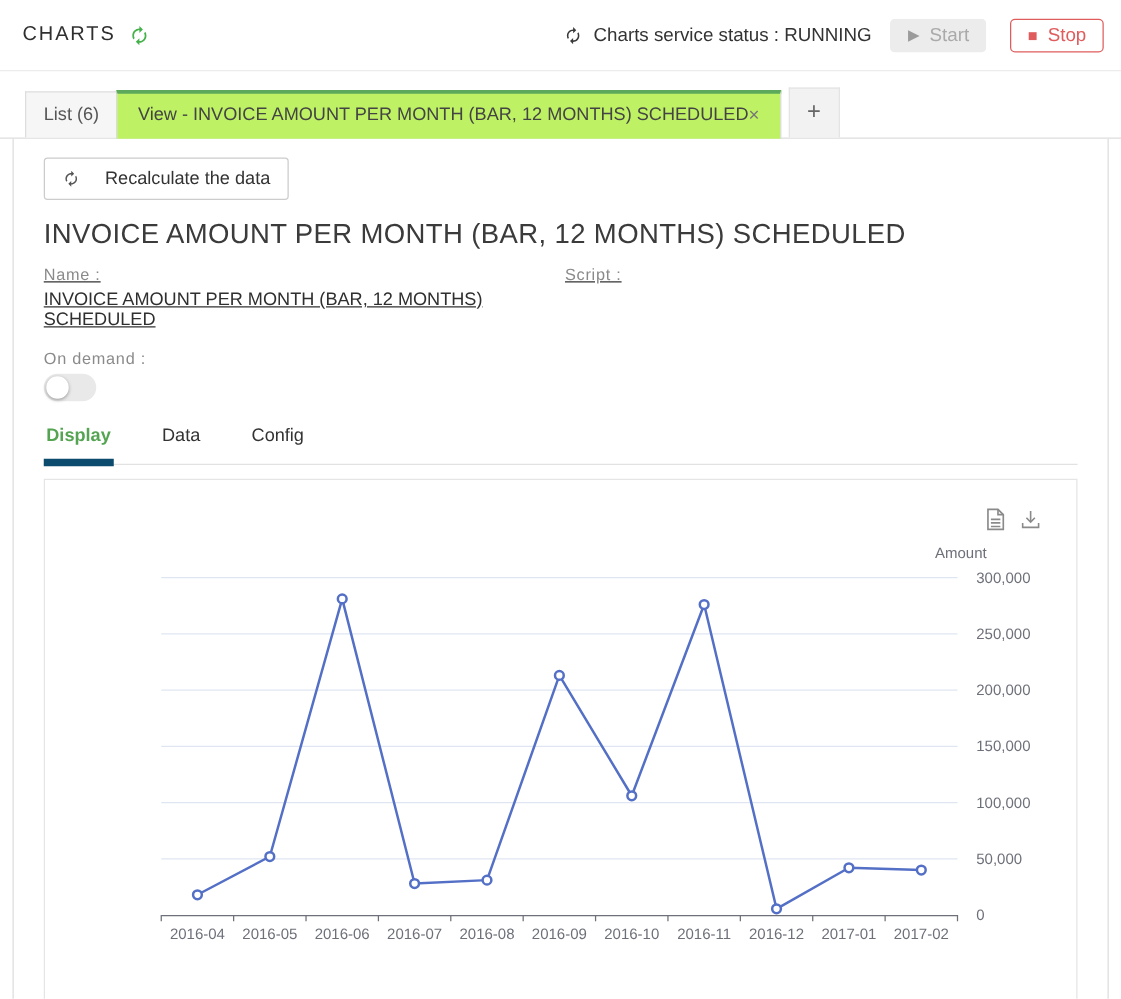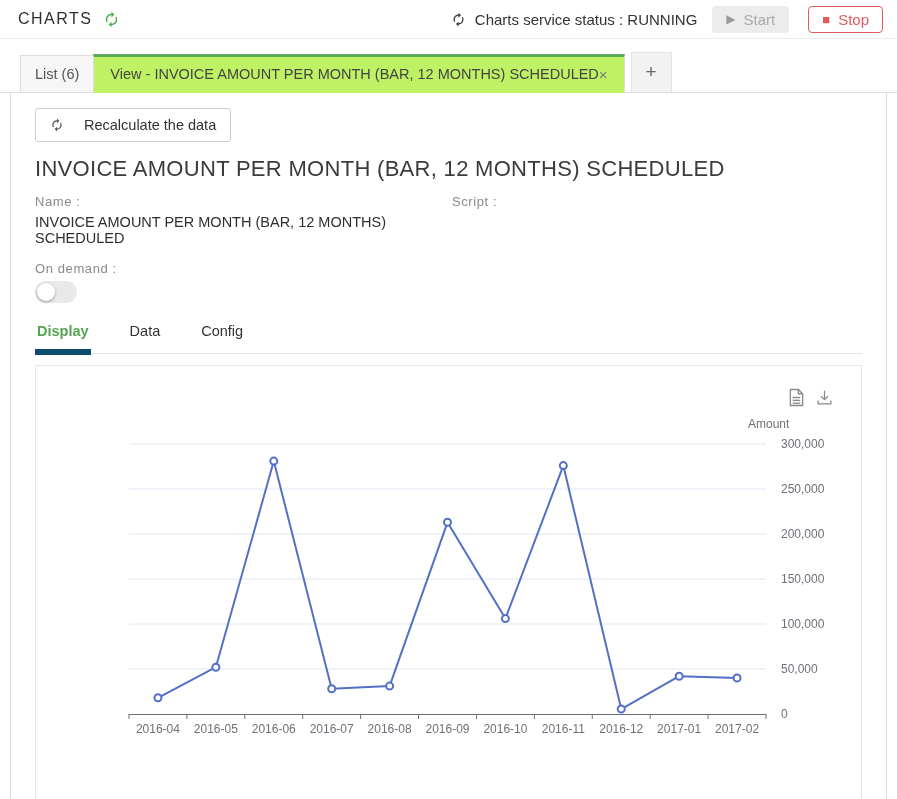--- a/index.html
+++ b/index.html
@@ -1,20 +1,20 @@
 <!DOCTYPE html>
 <html><head>
 <meta charset="utf-8">
 <style>
   * { margin:0; padding:0; box-sizing:border-box; }
   html,body { background:#fff; font-family:"Liberation Sans", sans-serif; color:#333; width:897px; }
   body { height:799px; overflow:hidden; }
 
   
-  .header { height:39px; display:flex; align-items:center; justify-content:space-between;
+  .header { height:57px; display:flex; align-items:center; justify-content:space-between;
             padding:0 14px 0 18px; border-bottom:1px solid #ececec; }
   .brand { display:flex; align-items:center; gap:10px; }
   .brand-title { font-size:16px; letter-spacing:1.5px; color:#2f2f2f; }
   .icon-refresh { width:17px; height:17px; display:inline-block; }
   .green { color:#45B14A; }
   .dark  { color:#3a3a3a; }
   .mid   { color:#555; }
   .service { display:flex; align-items:center; gap:9px; }
   .service-text { font-size:15px; color:#333; }
   .btn { display:inline-flex; align-items:center; gap:8px; font-size:15px; border-radius:4px;
@@ -34,21 +34,21 @@
   .tab-close { color:#777; font-size:15px; cursor:pointer; line-height:1; }
   .tab-plus { margin-left:6px; background:#f2f2f2; border:1px solid #e4e4e4; border-bottom:none;
               color:#666; font-size:19px; padding:8px 14px 9px; }
 
   
   .panel { margin:0 10px; border:1px solid #ddd; border-top:none; padding:15px 24px 14px; }
   .btn-recalc { border:1px solid #ccc; border-radius:3px; color:#333; font-size:14.5px;
                 padding:8px 14px; gap:20px; }
   .btn-recalc .icon-refresh { width:14px; height:14px; }
   .page-title { font-size:22px; font-weight:400; color:#3b3b3b; letter-spacing:.3px; margin:14px 0 12px; }
-  .fields { display:flex; }
+  .fields { display:flex;text-decoration:underline; }
   .field-col1 { flex:0 0 417px; }
   .field-label { font-size:13px; color:#8a8a8a; letter-spacing:.6px; margin-bottom:5px; }
   .field-value { font-size:14.5px; color:#2f2f2f; }
   .ondemand { margin-top:15px; }
   .toggle { margin-top:5px; width:42px; height:22px; background:#e9e9e9; border-radius:11px;
             position:relative; cursor:pointer; }
   .toggle-knob { position:absolute; left:2px; top:2px; width:18px; height:18px; border-radius:50%;
                  background:#fff; box-shadow:0 1px 3px rgba(0,0,0,.35); }
 
   

